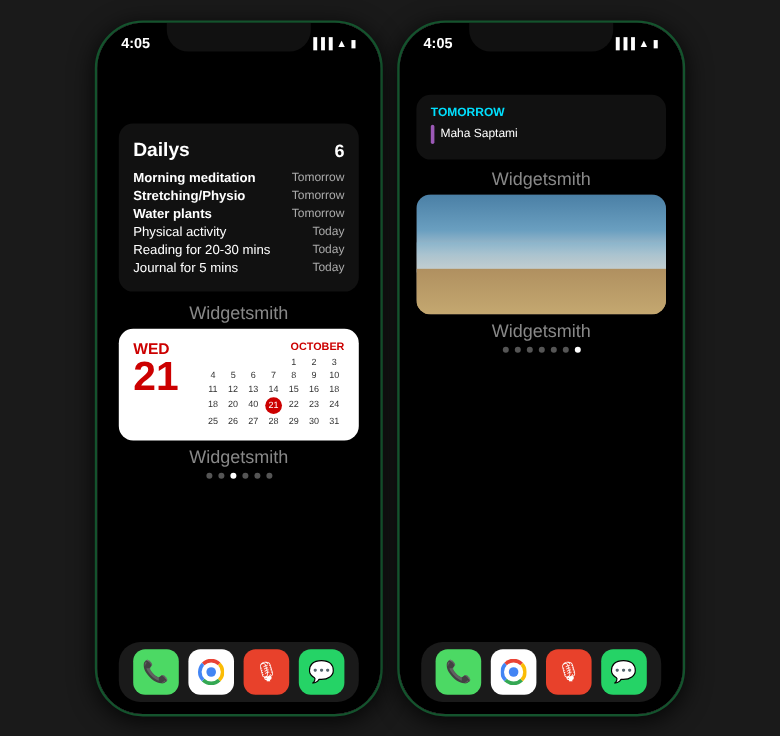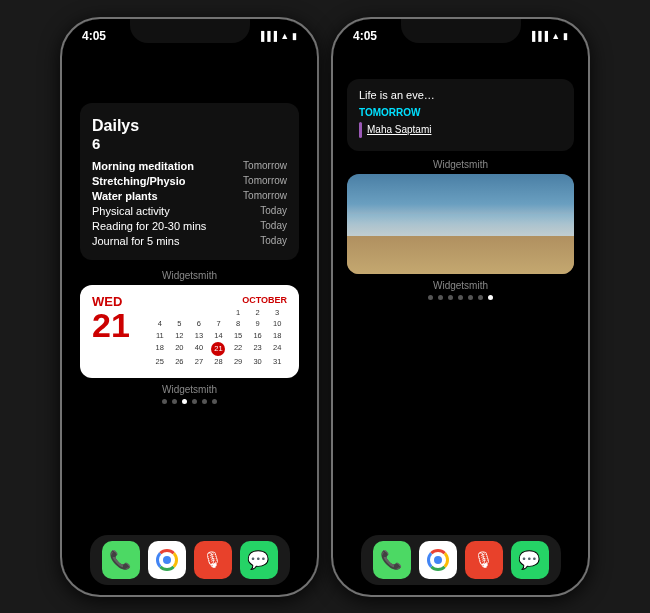--- a/index.html
+++ b/index.html
@@ -13,25 +13,25 @@
       font-family: -apple-system, BlinkMacSystemFont, 'Helvetica Neue', sans-serif;
       overflow: hidden;
     }
     .container {
       display: flex;
       gap: 12px;
       padding: 10px;
     }
     
     .phone {
-      width: 259px;
+      width: 240px;
       height: 580px;
       background: #111;
       border-radius: 40px;
-      border: 2px solid #737373;
+      border: 2px solid #14532d;
       position: relative;
       overflow: hidden;
       box-shadow: 0 0 0 1px #555 inset, 0 4px 20px rgba(0,0,0,0.8);
     }
     
     .notch {
       position: absolute;
       top: 0;
       left: 50%;
       transform: translateX(-50%);
@@ -85,23 +85,22 @@
     }
     .dailys-widget {
       background: #111;
       border-radius: 12px;
       padding: 14px 12px 10px;
       margin-bottom: 10px;
     }
     .dailys-header {
       display: flex;
       justify-content: space-between;
-      align-items: flex-start;
+      align-items: flex-end;
       margin-bottom: 8px;
-      flex-direction: column;
     }
     .dailys-title {
       color: #fff;
       font-size: 16px;
       font-weight: 700;
     }
     .dailys-count {
       color: #fff;
       font-size: 15px;
       font-weight: 600;
@@ -122,21 +121,21 @@
     }
     .dailys-status {
       color: #aaa;
       font-size: 10px;
     }
     .dailys-status.today {
       color: #aaa;
     }
     .widget-label {
       color: #888;
-      font-size: 10px;
+      font-size: 15px;
       text-align: center;
       margin: 4px 0 4px;
     }
     
     .calendar-widget {
       background: #fff;
       border-radius: 12px;
       padding: 10px 12px;
       margin-bottom: 6px;
     }
@@ -275,21 +274,20 @@
       margin-bottom: 3px;
     }
     .event-dot {
       width: 3px;
       height: 16px;
       border-radius: 2px;
     }
     .event-text {
       color: #fff;
       font-size: 10px;
-      text-decoration: underline;
     }
     
     .photo-widget {
       background: #1c1c1e;
       border-radius: 12px;
       overflow: hidden;
       margin-bottom: 6px;
     }
     .beach-photo {
       width: 100%;
@@ -485,21 +483,20 @@
           <span>▐▐▐</span>
           <span>▲</span>
           <span>▮</span>
         </div>
       </div>
       <div class="notch"></div>
 
       <div class="p2-content">
 
         <div class="cal-event-widget">
-          <div class="event-title">Life is an eve…</div>
           <div class="tomorrow-label">TOMORROW</div>
           <div class="event-item">
             <div class="event-dot" style="background:#9b59b6;"></div>
             <span class="event-text">Maha Saptami</span>
           </div>
         </div>
 
         <div class="widget-label">Widgetsmith</div>
 
         <div class="photo-widget">

